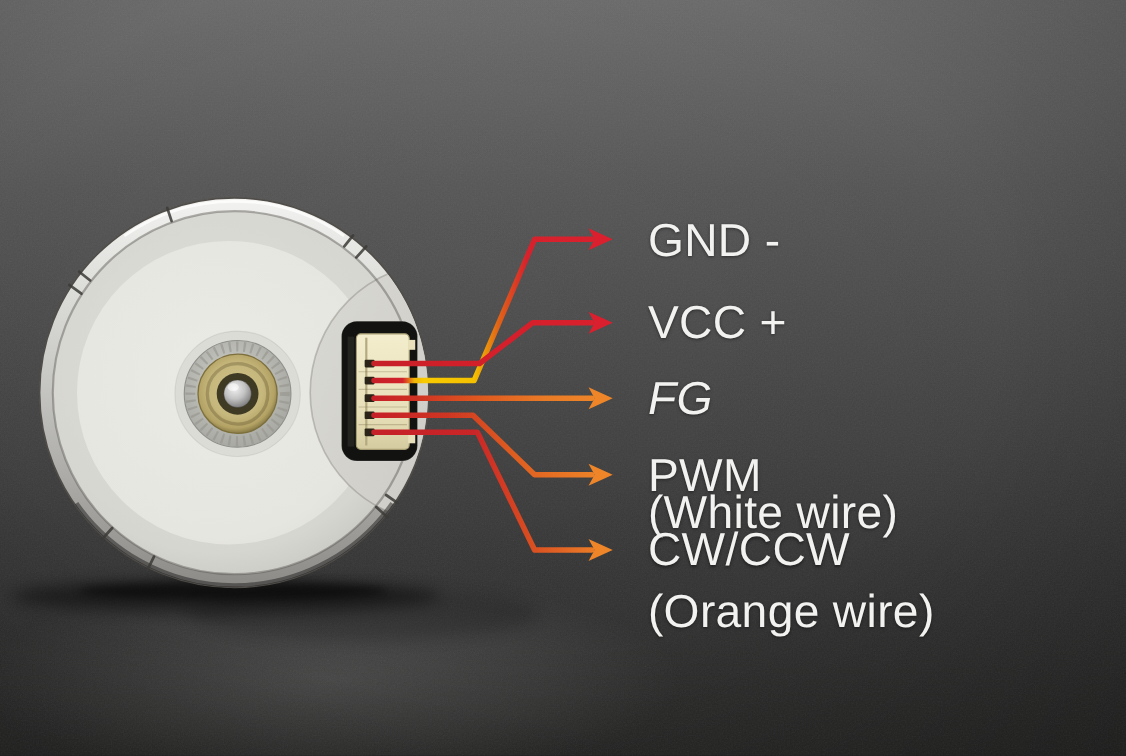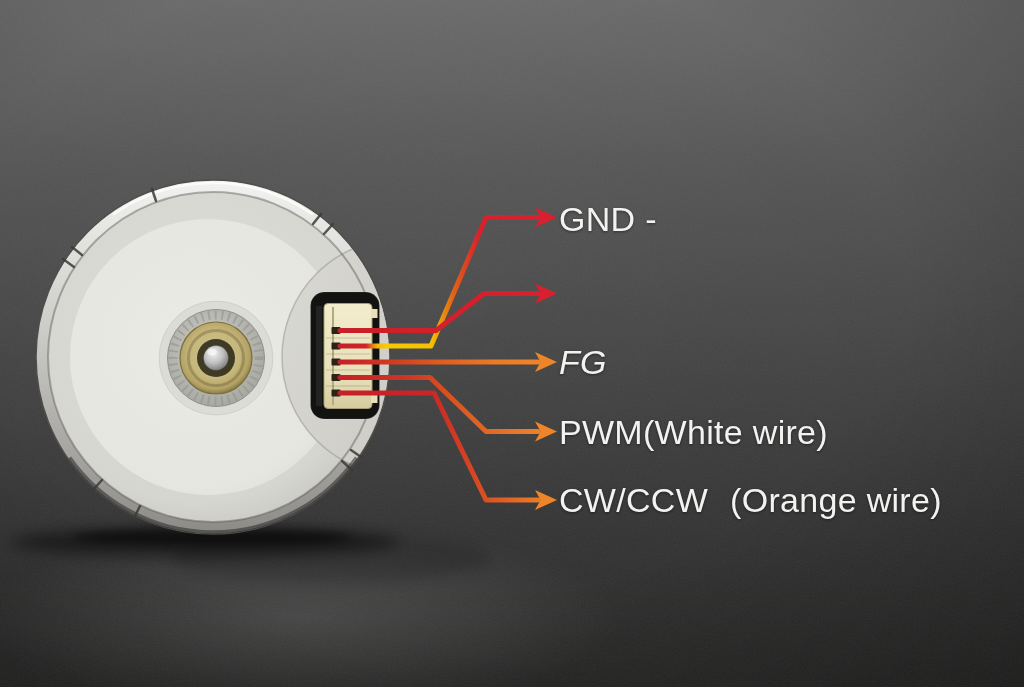--- a/index.html
+++ b/index.html
@@ -4,23 +4,23 @@
 <style>
   html,body{margin:0;padding:0;background:#1d1d1d;}
   .stage{
     position:relative;width:1024px;height:687px;overflow:hidden;
     font-family:"Liberation Sans","DejaVu Sans",sans-serif;
     -webkit-font-smoothing:antialiased;
   }
   .stage svg{position:absolute;left:0;top:0;}
   .labels{position:absolute;left:0;top:0;width:100%;height:100%;pointer-events:none;}
   .label{
-    position:absolute;left:559px;display:flex;align-items:baseline;
-    font-size:34px;line-height:34px;color:#f2f2f0;letter-spacing:.3px;
-    text-shadow:0 1px 3px rgba(0,0,0,.45);white-space:nowrap;
+    position:absolute;left:589px;display:flex;align-items:baseline;
+    font-size:42px;line-height:34px;color:#f2f2f0;letter-spacing:.3px;
+    text-shadow:0 1px 3px rgba(0,0,0,.45);white-space:nowrap;flex-direction:column;
   }
   .label .signal{font-weight:400;}
   .label .wire{font-weight:400;}
 </style>
 </head>
 <body>
 
 <div class="stage">
 
   <svg width="1024" height="687" viewBox="0 0 1024 687">
@@ -224,20 +224,21 @@
       <polygon points="535,421.5 557,431.5 535,441.5 540.5,431.5" fill="#ee8629"></polygon>
       <polygon points="535,490 557,500 535,510 540.5,500" fill="#ee8629"></polygon>
     </g>
   </svg>
 
   <div class="labels">
     <div class="label" style="top:202px;gap:24px;">
       <span class="signal">GND -</span>
     </div>
     <div class="label" style="top:276px;gap:26px;">
+      <span class="signal">VCC +</span>
     </div>
     <div class="label" style="top:345px;gap:24px;font-style:italic;">
       <span class="signal">FG</span>
     </div>
     <div class="label" style="top:415px;">
       <span class="signal">PWM</span>
       <span class="wire">(White wire)</span>
     </div>
     <div class="label" style="top:483px;gap:22px;text-align:right;">
       <span class="signal">CW/CCW</span>

